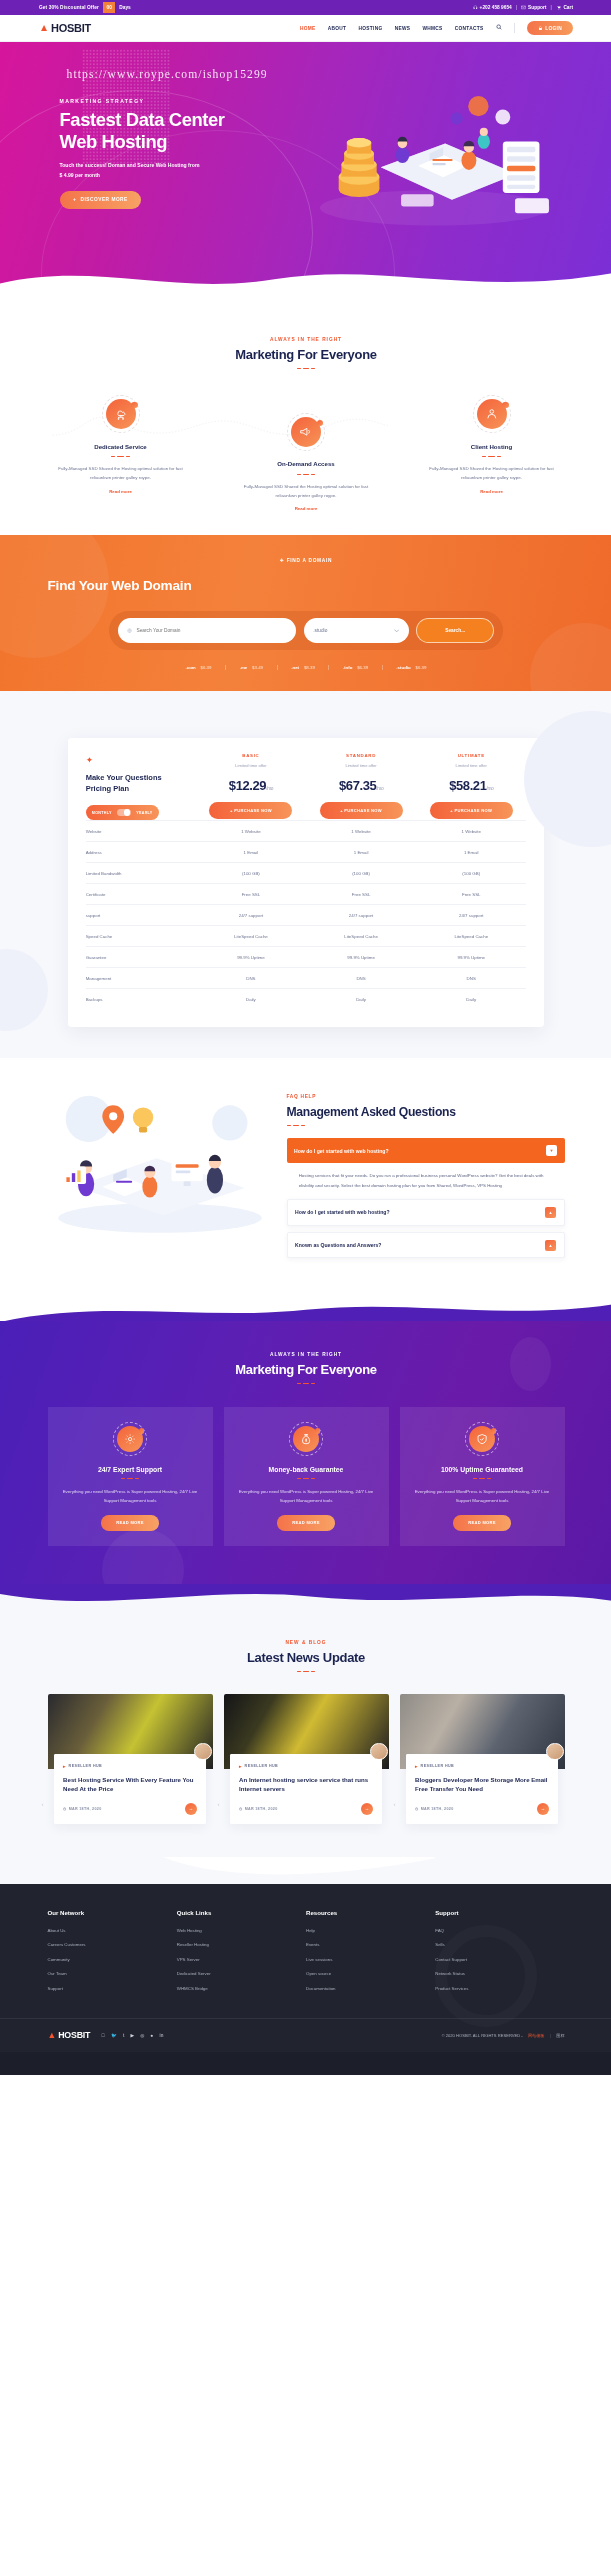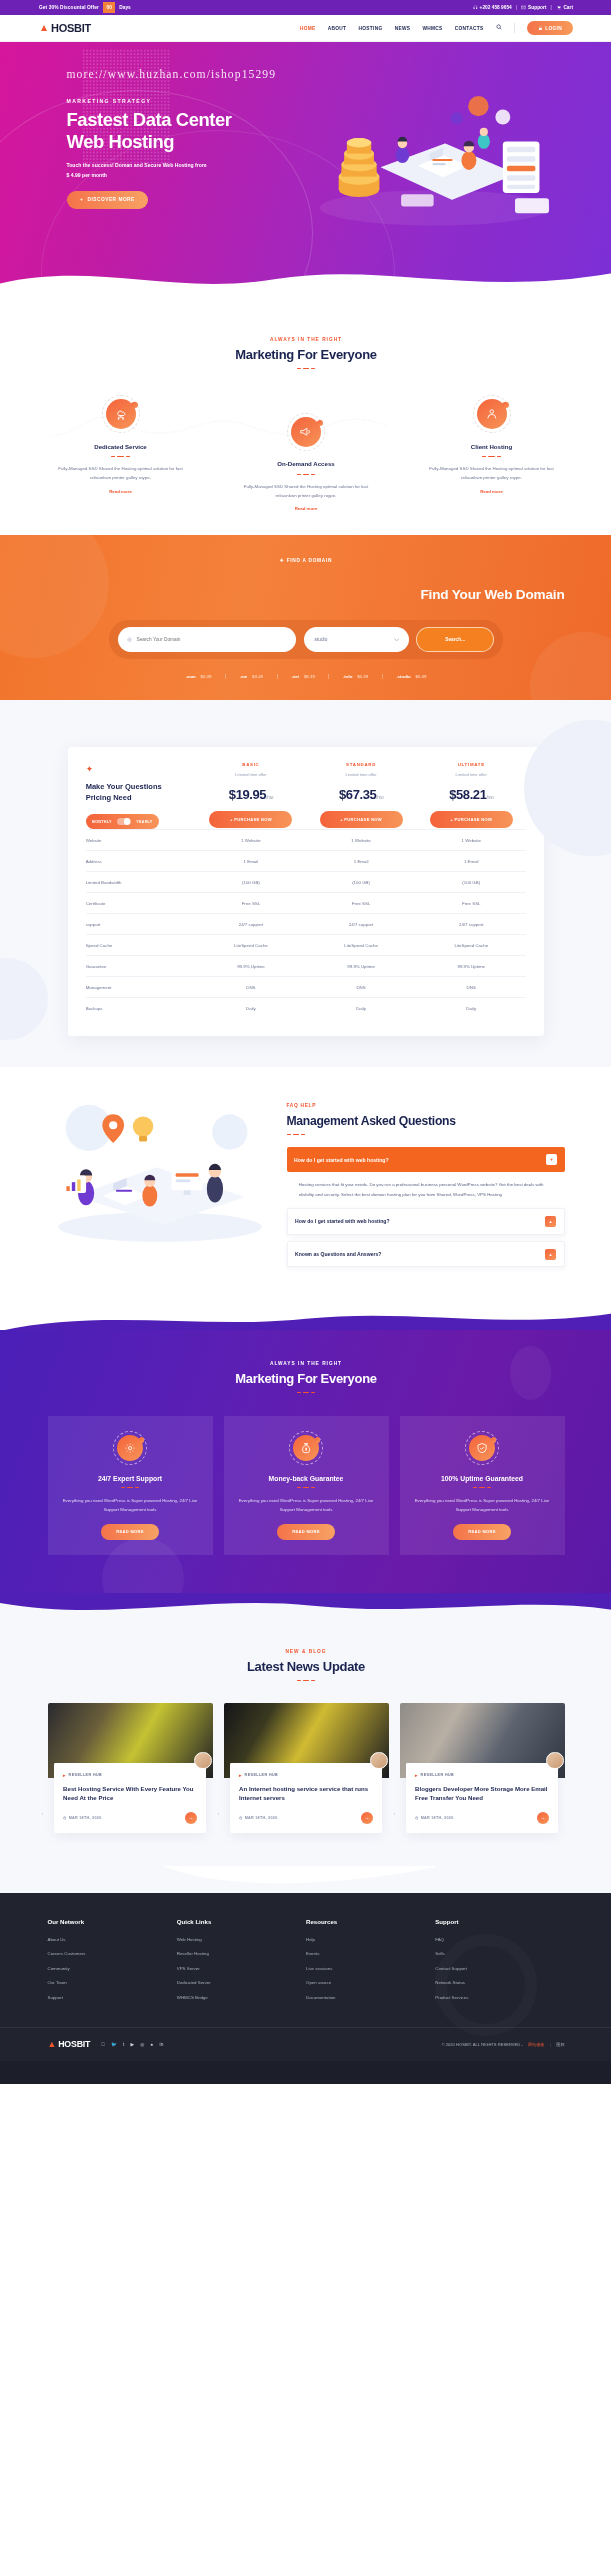--- a/index.html
+++ b/index.html
@@ -64,21 +64,21 @@
   }
   .hero .swoosh2 {
     position:absolute; left:41px; bottom:-122px; width:354px; height:286px;
     border:0.7px solid rgba(255,255,255,.1); border-radius:50%;
   }
   .hero-inner { width:517px; margin:0 auto; position:relative; height:100%; }
   .watermark {
     position:absolute; left:19px; top:26px; color:rgba(255,255,255,.88);
     font-family:"Liberation Serif", serif; font-size:11.6px; letter-spacing:1.1px; white-space:nowrap;
   }
-  .hero-copy { position:absolute; left:19px; top:56px; width:224px; }
+  .hero-copy { position:absolute; left:12px; top:56px; width:224px; }
   .hero-eyebrow { font-size:5.1px; font-weight:bold; letter-spacing:1.4px; color:#fff; margin-bottom:5.4px; }
   .hero-title { font-size:18.4px; line-height:1.18; font-weight:bold; color:#fff; letter-spacing:-0.4px; }
   .hero-sub { margin-top:8.2px; font-size:5.1px; font-weight:bold; color:#fff; line-height:1.9; }
   .hero-btn {
     margin-top:11px; display:inline-flex; align-items:center; gap:4.1px;
     background:linear-gradient(90deg,#f4734a,#f8a264); color:#fff; border:none; cursor:pointer;
     font-size:4.8px; font-weight:bold; letter-spacing:0.5px; padding:6.1px 13.6px; border-radius:13.6px;
   }
   .hero-art { position:absolute; right:-6.8px; top:37px; width:272px; height:156px; }
 
@@ -118,21 +118,21 @@
   .svc .readmore { display:inline-block; margin-top:5.4px; font-size:4.4px; color:#f2542d; font-weight:bold; text-decoration:none; }
   .dashline { position:absolute; top:16.3px; left:0; right:0; height:27px; }
 
   
   .domain {
     background:linear-gradient(100deg,#f2742c,#f4813b 40%,#ef6a2a 100%);
     padding:23px 0 20.4px; position:relative; overflow:hidden;
   }
   .domain .blob { position:absolute; border-radius:50%; background:rgba(255,255,255,.06); }
   .domain .eyebrow { text-align:center; color:#fff; font-size:4.8px; font-weight:bold; letter-spacing:0.7px; }
-  .domain h2 { text-align:right; color:#fff; font-size:13.6px; font-weight:bold; margin-top:24px; letter-spacing:-0.2px; }
+  .domain h2 { text-align:left; color:#fff; font-size:13.6px; font-weight:bold; margin-top:15px; letter-spacing:-0.2px; }
   .searchbar {
     margin:17.7px auto 0; width:394px; background:rgba(180,70,20,.22);
     border-radius:27px; padding:7.5px 8.8px; display:flex; gap:7.5px; align-items:center;
   }
   .searchbar .fld {
     flex:1; background:#fff; border-radius:20.4px; height:24.5px; display:flex; align-items:center;
     padding:0 9.5px; gap:4.1px;
   }
   .searchbar .fld input { border:none; outline:none; font-size:4.8px; color:#9aa0b5; width:100%; font-family:inherit; }
   .searchbar .sel {
@@ -356,21 +356,21 @@
       </button>
     </div>
   </div>
 
   
   <div class="hero">
     <div class="dots"></div>
     <div class="swoosh"></div>
     <div class="swoosh2"></div>
     <div class="hero-inner">
-      <div class="watermark">more://www.huzhan.com/ishop15299</div>
+      <div class="watermark">https://www.roype.com/ishop15299</div>
       <div class="hero-copy">
         <div class="hero-eyebrow">MARKETING STRATEGY</div>
         <div class="hero-title">
           <div>Fastest Data Center</div>
           <div>Web Hosting</div>
         </div>
         <div class="hero-sub">
           <div>Touch the success! Doman and Secure Web Hosting from</div>
           <div>$ 4.99 per month</div>
         </div>
@@ -578,34 +578,34 @@
   <div class="pricing">
     <div class="deco" style="width:136px;height:136px;right:-48px;top:20.4px;"></div>
     <div class="deco" style="width:82px;height:82px;left:-34px;bottom:27px;"></div>
 
     <div class="ptable">
       <div class="ptop">
         <div class="pcol first">
           <div class="star">✦</div>
           <h3>
             <span>Make Your Questions</span><br>
-            <span>Pricing Need</span>
+            <span>Pricing Plan</span>
           </h3>
           <div class="toggle">
             <span>MONTHLY</span>
             <span class="knob"></span>
             <span>YEARLY</span>
           </div>
         </div>
 
         <div class="pcol plan">
           <div class="pname">BASIC</div>
           <div class="plimit">Limited time offer</div>
           <div class="price">
-            <span>$19.95</span><small>/mo</small>
+            <span>$12.29</span><small>/mo</small>
           </div>
           <button class="buy">+ PURCHASE NOW</button>
         </div>
 
         <div class="pcol plan">
           <div class="pname">STANDARD</div>
           <div class="plimit">Limited time offer</div>
           <div class="price">
             <span>$67.35</span><small>/mo</small>
           </div>

